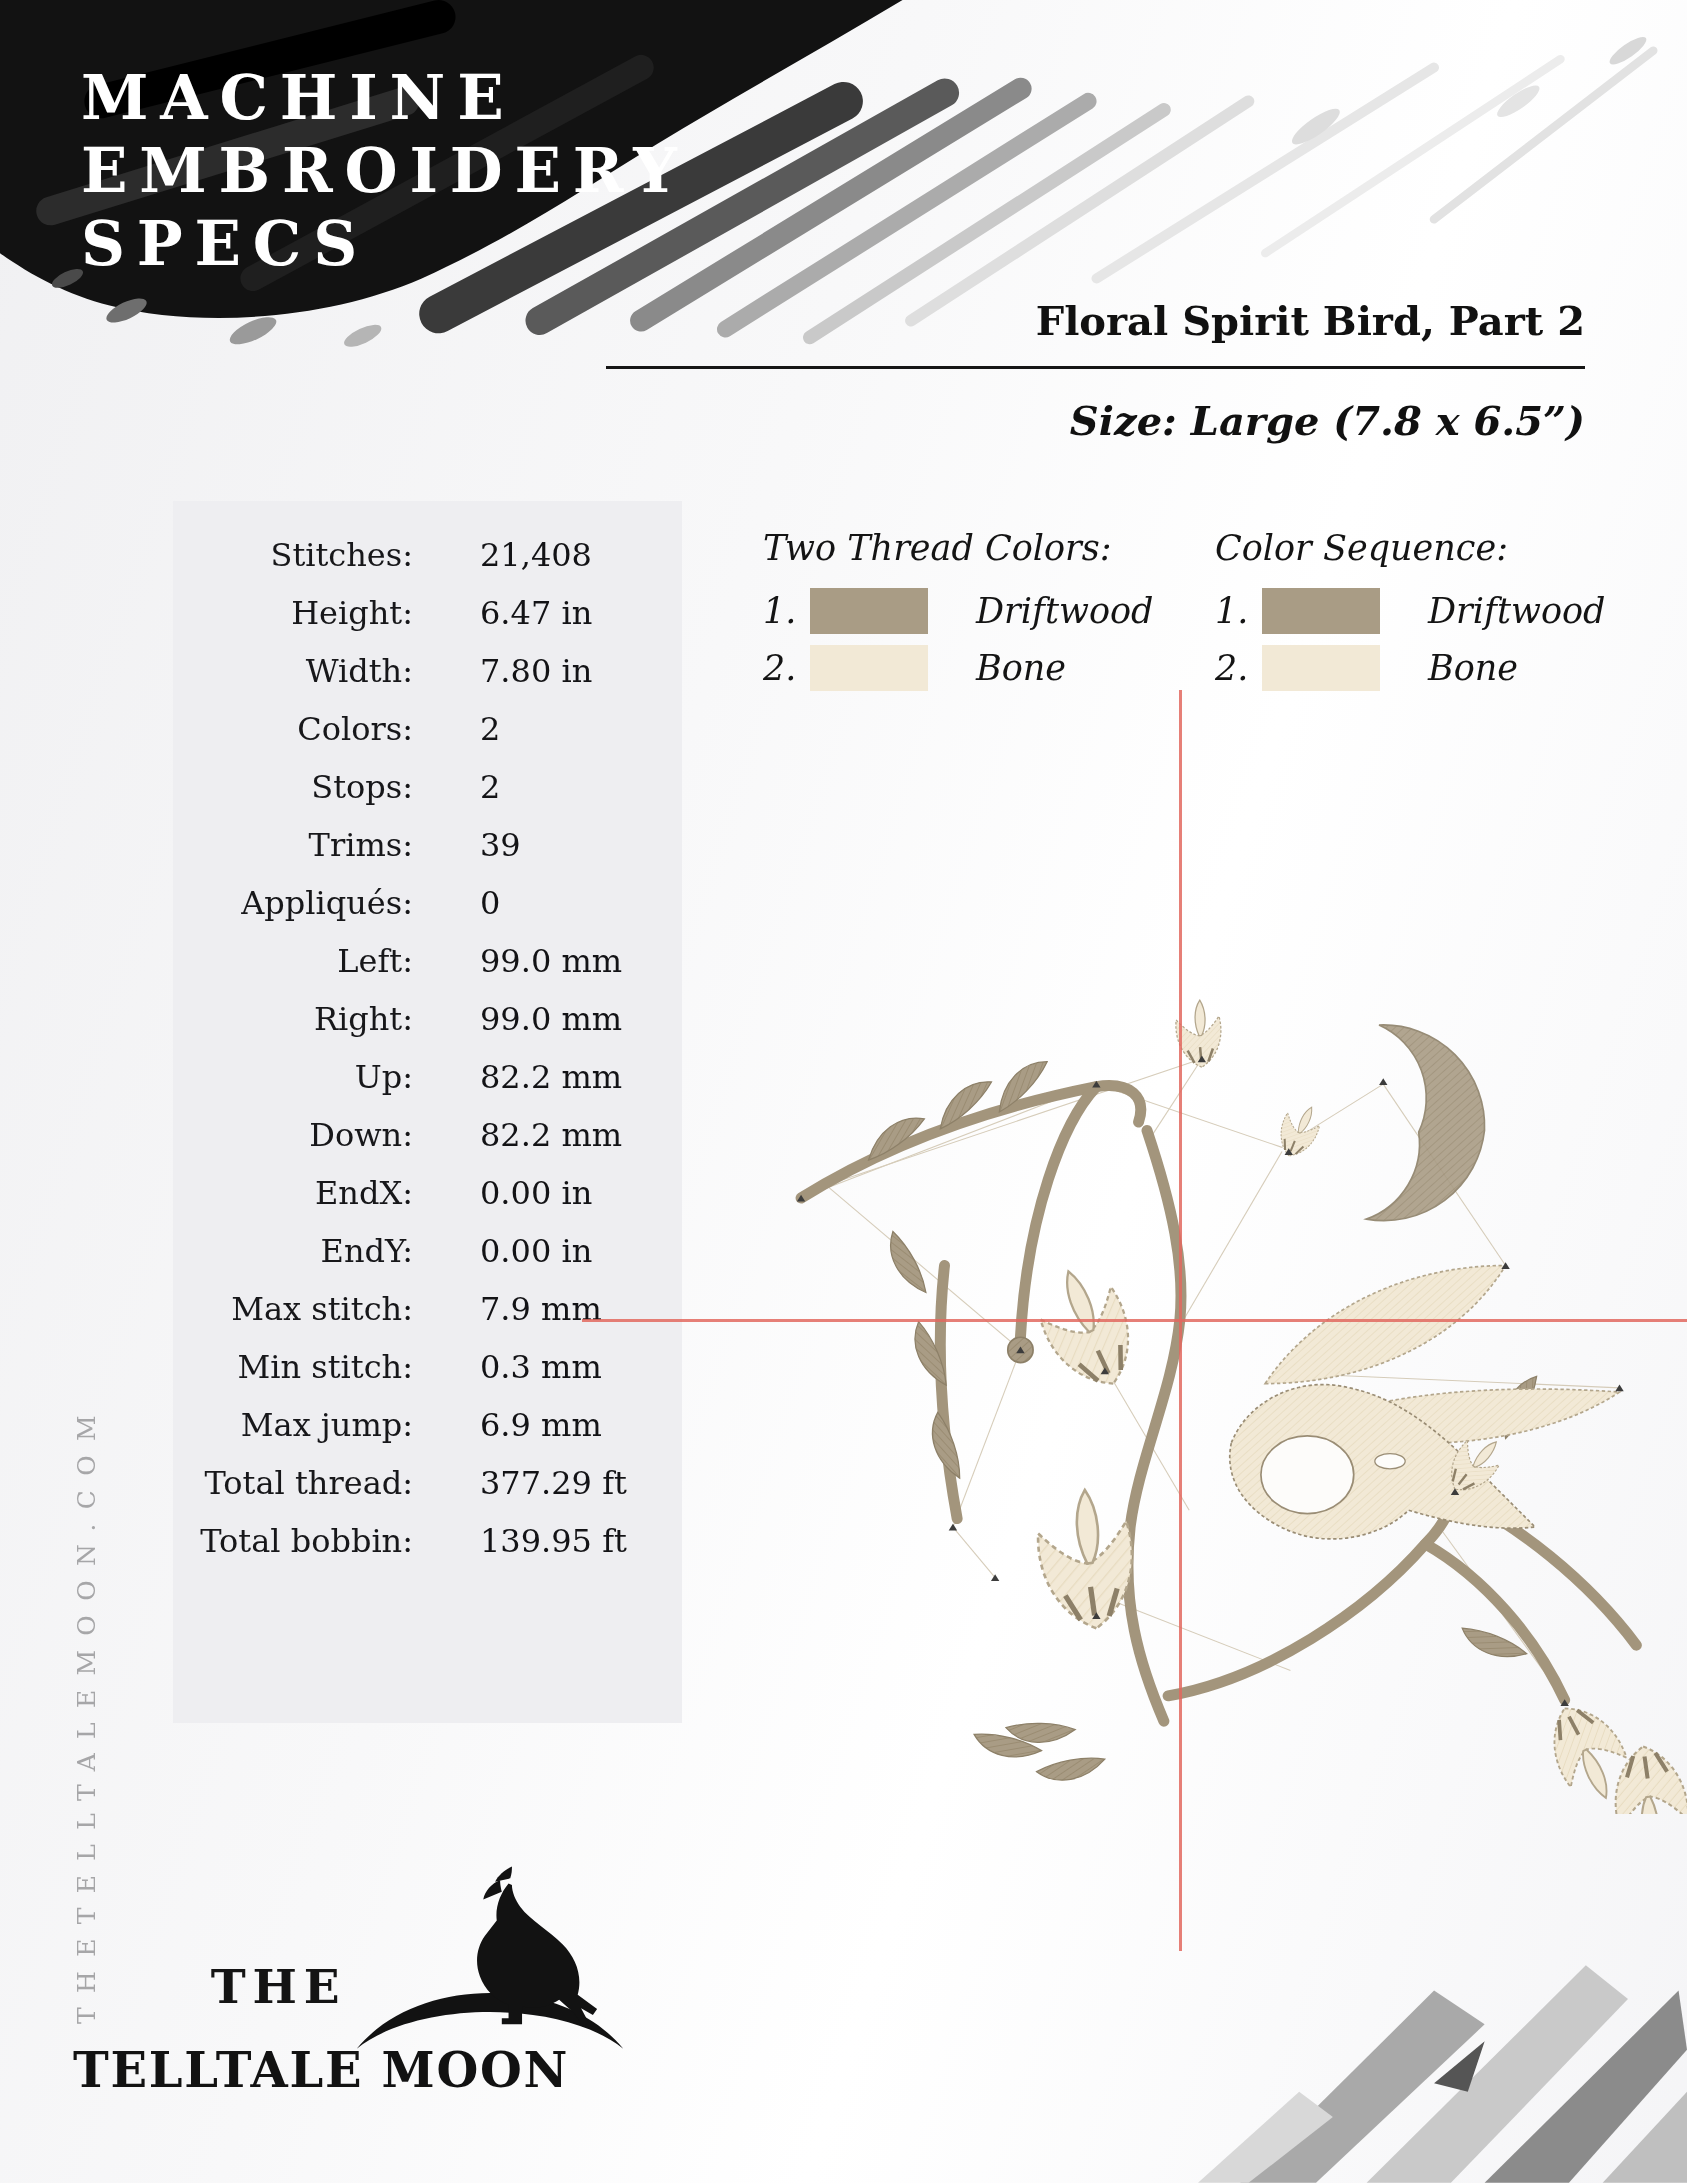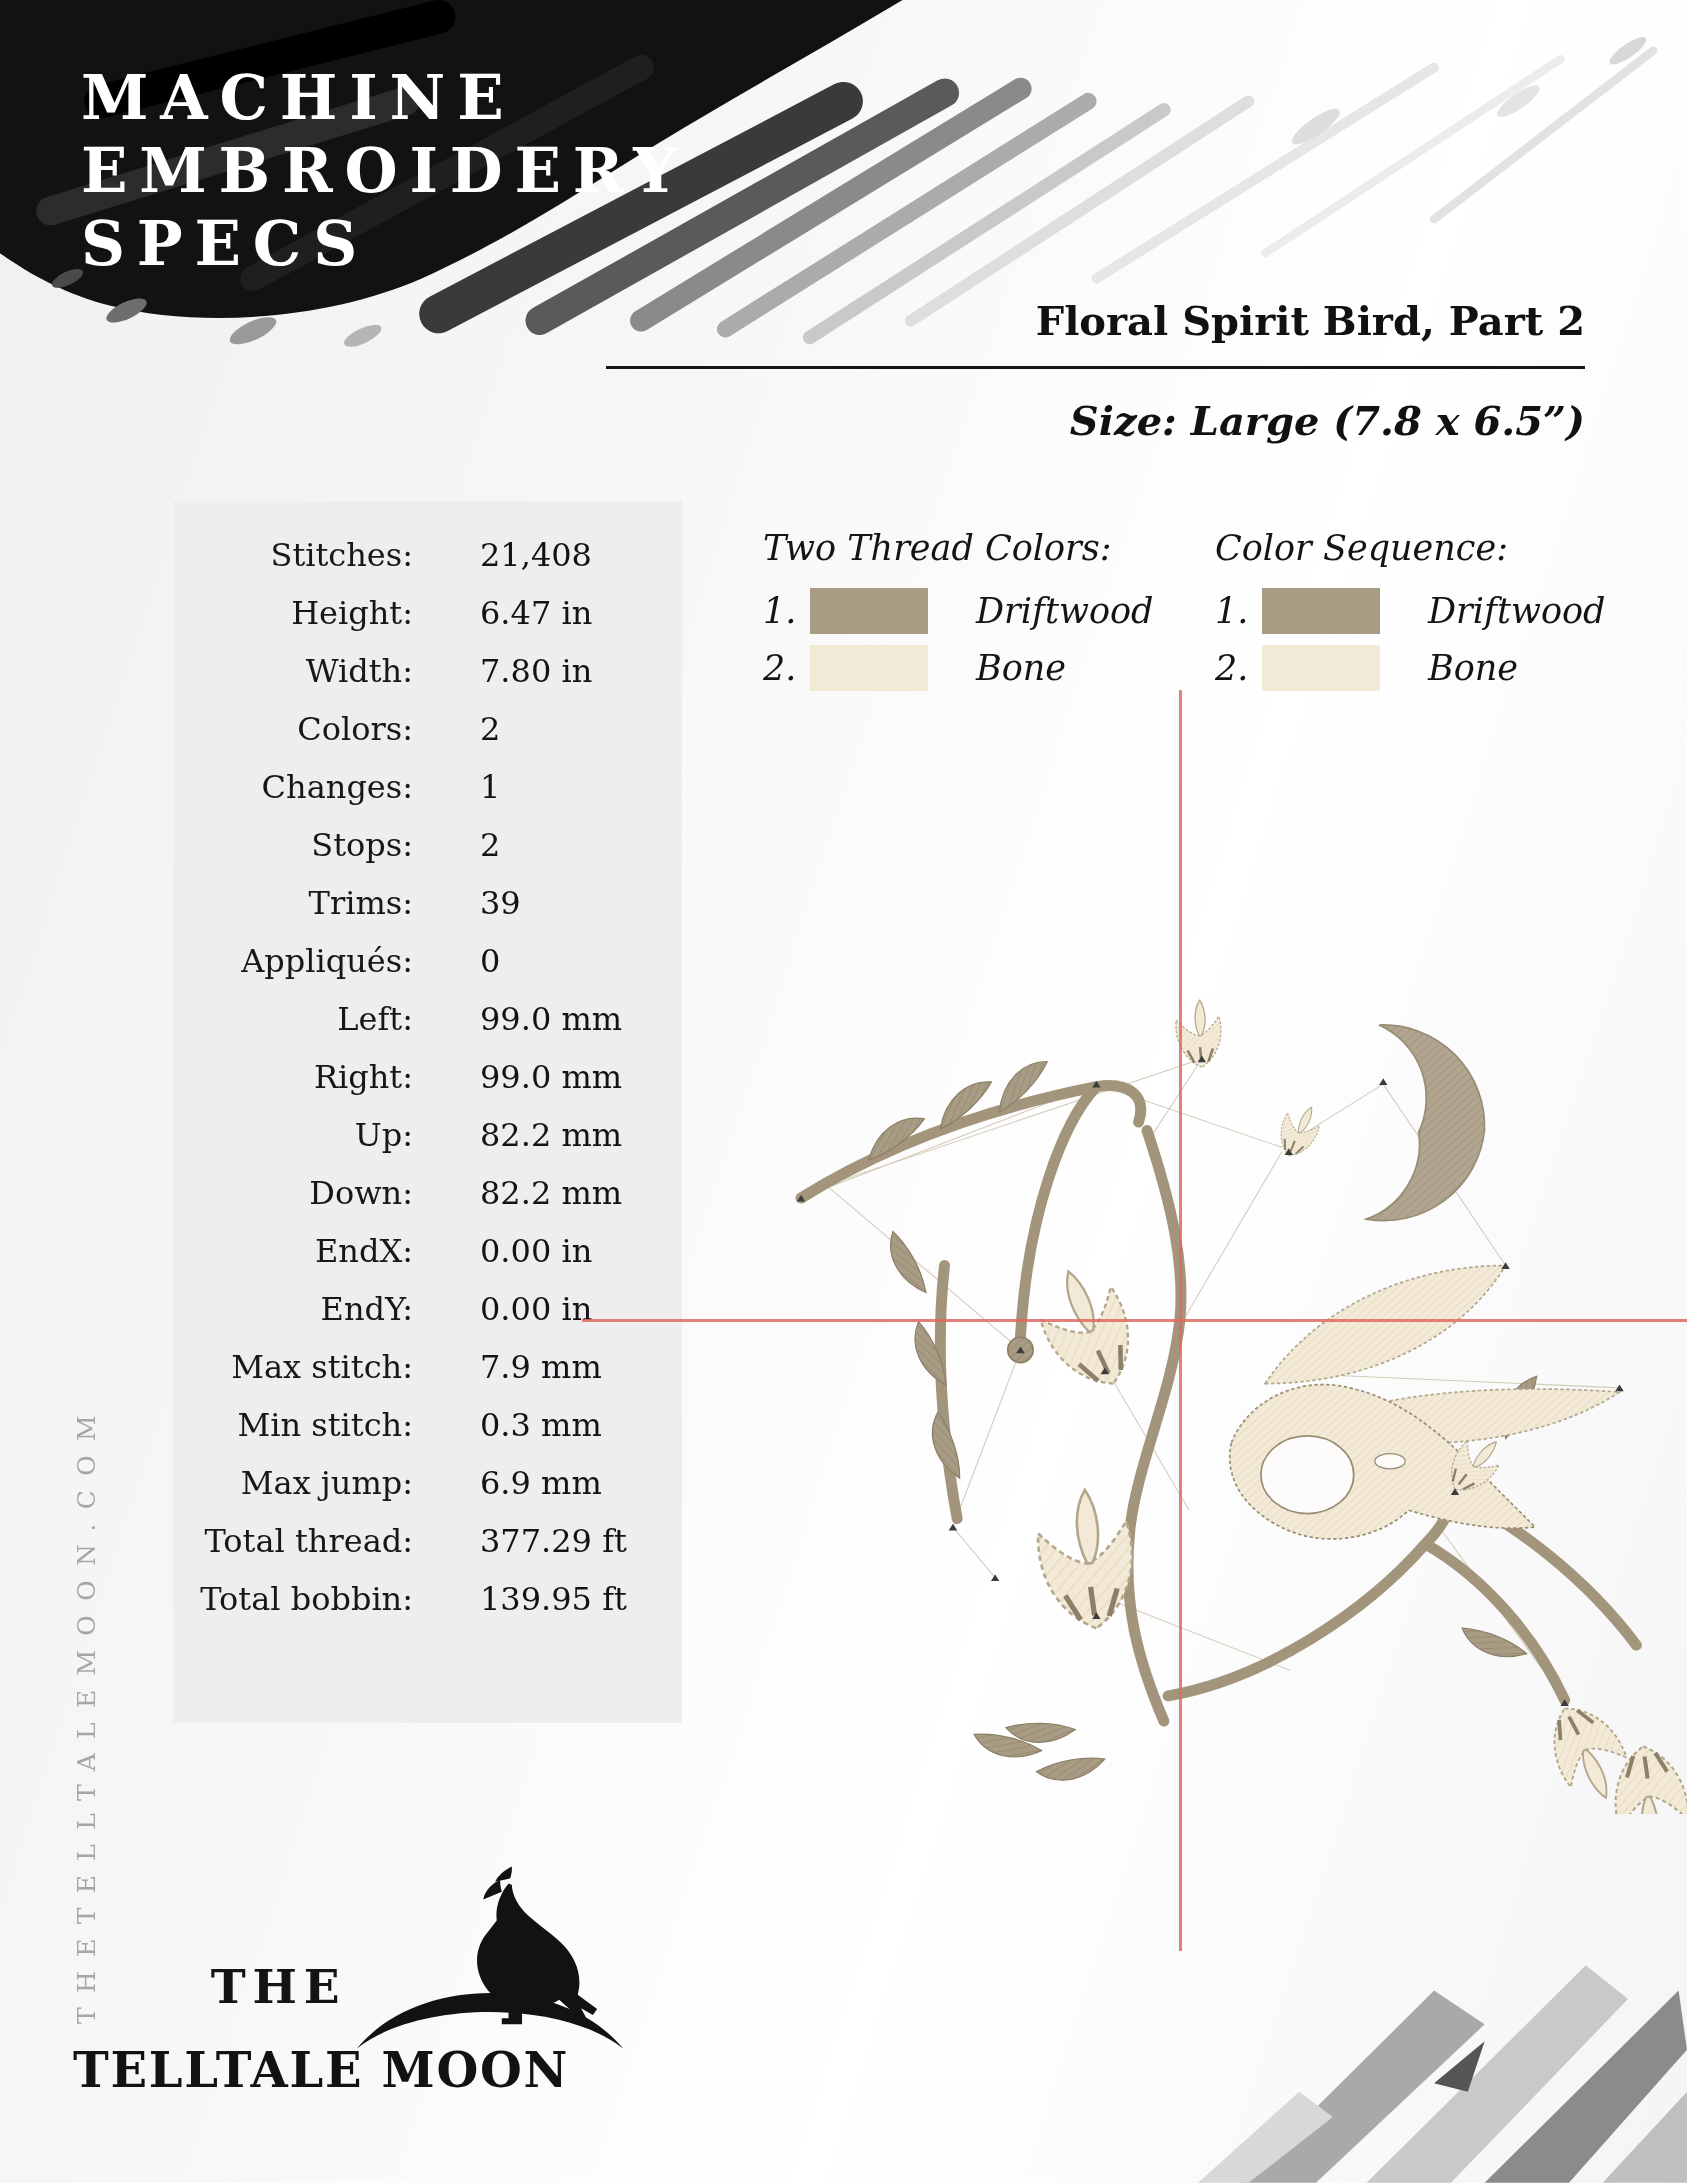--- a/index.html
+++ b/index.html
@@ -94,24 +94,20 @@
         <span class="spec-label">Height:</span>
         <span class="spec-value">6.47 in</span>
       </div>
     <div class="spec-row">
         <span class="spec-label">Width:</span>
         <span class="spec-value">7.80 in</span>
       </div>
     <div class="spec-row">
         <span class="spec-label">Colors:</span>
         <span class="spec-value">2</span>
-      </div>
-    <div class="spec-row">
-        <span class="spec-label">Changes:</span>
-        <span class="spec-value">1</span>
       </div>
     <div class="spec-row">
         <span class="spec-label">Stops:</span>
         <span class="spec-value">2</span>
       </div>
     <div class="spec-row">
         <span class="spec-label">Trims:</span>
         <span class="spec-value">39</span>
       </div>
     <div class="spec-row">

